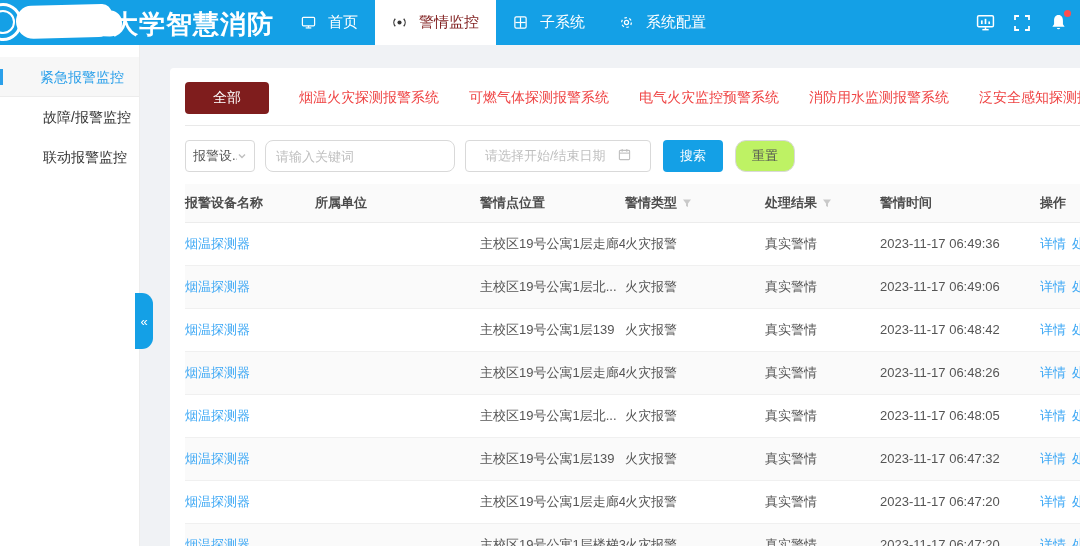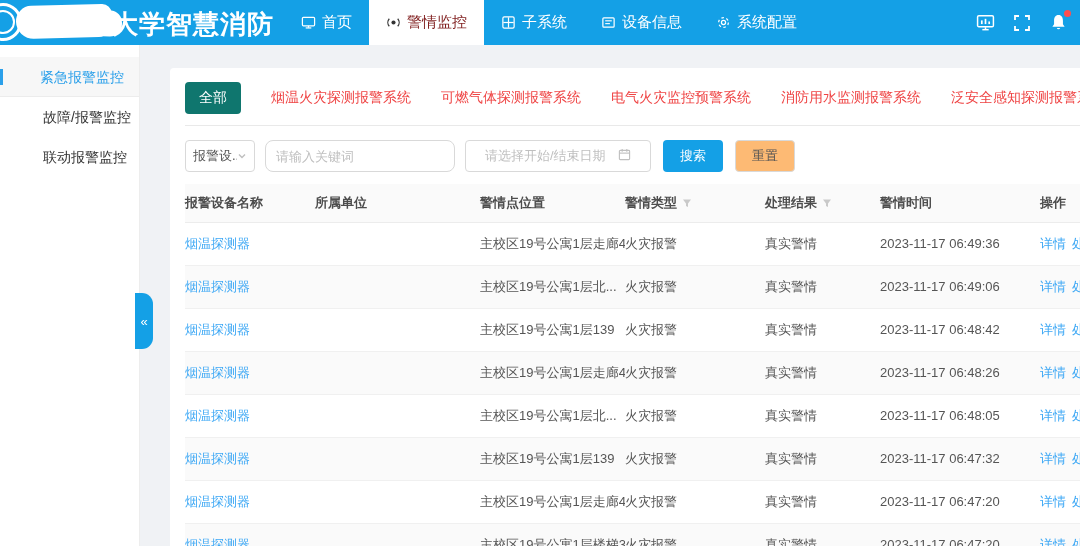--- a/index.html
+++ b/index.html
@@ -28,21 +28,21 @@
   .blob1 { position:absolute; left:16px; top:5px; width:96px; height:33px;
     background:#fff; border-radius:16px 10px 14px 18px; transform:rotate(-1.5deg); }
   .blob2 { position:absolute; left:70px; top:10px; width:52px; height:26px;
     background:#fff; border-radius:12px; transform:rotate(2deg); }
   .brand-title {
     position:absolute; left:112px; top:7px; font-size:26px; font-weight:bold;
     letter-spacing:1px; white-space:nowrap;
   }
   .nav-menu { display:flex; align-items:stretch; margin-left:4px; }
   .nav-item {
-    display:flex; align-items:center; gap:6px; padding:0 17px;
+    display:flex; align-items:center; gap:12px; padding:0 17px;
     font-size:15px; cursor:pointer; white-space:nowrap;
   }
   .nav-item.active { background:#fff; color:#7f1d1d; }
   .nav-item .nicon { display:inline-flex; }
   .nav-right {
     position:absolute; right:12px; top:0; height:45px;
     display:flex; align-items:center; gap:18px;
   }
   .nav-right .ricon { position:relative; display:inline-flex; cursor:pointer; }
   .badge-dot {
@@ -79,21 +79,21 @@
     position:absolute; left:170px; top:68px; width:1000px; height:500px;
     background:#fff; border-radius:4px; padding:14px 15px;
   }
 
   
   .tabs { display:flex; align-items:center; border-bottom:1px solid #e9e9e9; padding-bottom:11px; }
   .tab {
     font-size:14px; color:#ef4444; cursor:pointer; white-space:nowrap; margin-left:30px;
   }
   .tab.active {
-    margin-left:0; background:#0f766e; color:#fff; padding:7px 14px; border-radius:4px;
+    margin-left:0; background:#7f1d1d; color:#fff; padding:7px 28px; border-radius:4px;
   }
 
   
   .filters { display:flex; align-items:center; margin-top:14px; gap:10px; }
   .select-box {
     width:70px; height:32px; border:1px solid #d9d9d9; border-radius:4px;
     display:flex; align-items:center; padding:0 7px; font-size:13px; color:#555;
     cursor:pointer; background:#fff;
   }
   .select-box .sel-text { flex:1; white-space:nowrap; overflow:hidden; }
@@ -108,21 +108,21 @@
     width:186px; height:32px; border:1px solid #d9d9d9; border-radius:4px;
     display:flex; align-items:center; padding:0 19px; background:#fff; cursor:pointer;
   }
   .date-box .date-ph { flex:1; font-size:13px; color:#bfbfbf; white-space:nowrap; overflow:hidden; }
   .btn {
     height:32px; padding:0 16px; border-radius:4px; font-size:13px; cursor:pointer;
     border:1px solid transparent;
     font-family:"Liberation Sans","DejaVu Sans",sans-serif;
   }
   .btn-primary { background:#14a0e6; color:#fff; margin-left:2px; }
-  .btn-plain { background:#fdba74; color:#555; border-color:#d9d9d9; margin-left:2px; }
+  .btn-plain { background:#bef264; color:#555; border-color:#d9d9d9; margin-left:2px;border-radius:11px; }
 
   
   .tbl { margin-top:12px; border-collapse:collapse; table-layout:fixed; width:975px; }
   .tbl th {
     background:#fafafa; height:38px; text-align:left; font-size:13px;
     font-weight:600; color:#4d4d4d; border-bottom:1px solid #ececec; white-space:nowrap;
   }
   .tbl td {
     height:43px; font-size:13px; color:#555; border-bottom:1px solid #f0f0f0;
     white-space:nowrap; overflow:hidden;
@@ -166,30 +166,20 @@
     </div>
     <div class="nav-item">
       <span class="nicon">
         <svg width="15" height="15" viewBox="0 0 16 16">
             <rect x="2" y="2" width="12" height="12" rx="1.5" fill="none" stroke="#fff" stroke-width="1.3"></rect>
             <line x1="8" y1="2.5" x2="8" y2="13.5" stroke="#fff" stroke-width="1.3"></line>
             <line x1="2.5" y1="8" x2="13.5" y2="8" stroke="#fff" stroke-width="1.3"></line>
           </svg>
       </span>
       <span>子系统</span>
-    </div>
-    <div class="nav-item">
-      <span class="nicon">
-        <svg width="15" height="15" viewBox="0 0 16 16">
-            <rect x="2" y="3" width="12" height="10" rx="1" fill="none" stroke="#fff" stroke-width="1.3"></rect>
-            <line x1="4.5" y1="6.2" x2="11.5" y2="6.2" stroke="#fff" stroke-width="1.2"></line>
-            <line x1="4.5" y1="9.2" x2="9.5" y2="9.2" stroke="#fff" stroke-width="1.2"></line>
-          </svg>
-      </span>
-      <span>设备信息</span>
     </div>
     <div class="nav-item">
       <span class="nicon">
         <svg width="15" height="15" viewBox="0 0 16 16">
             <circle cx="8" cy="8" r="2.2" fill="none" stroke="#fff" stroke-width="1.3"></circle>
             <circle cx="8" cy="8" r="5.2" fill="none" stroke="#fff" stroke-width="1.3" stroke-dasharray="2.7 2.7"></circle>
           </svg>
       </span>
       <span>系统配置</span>
     </div>

